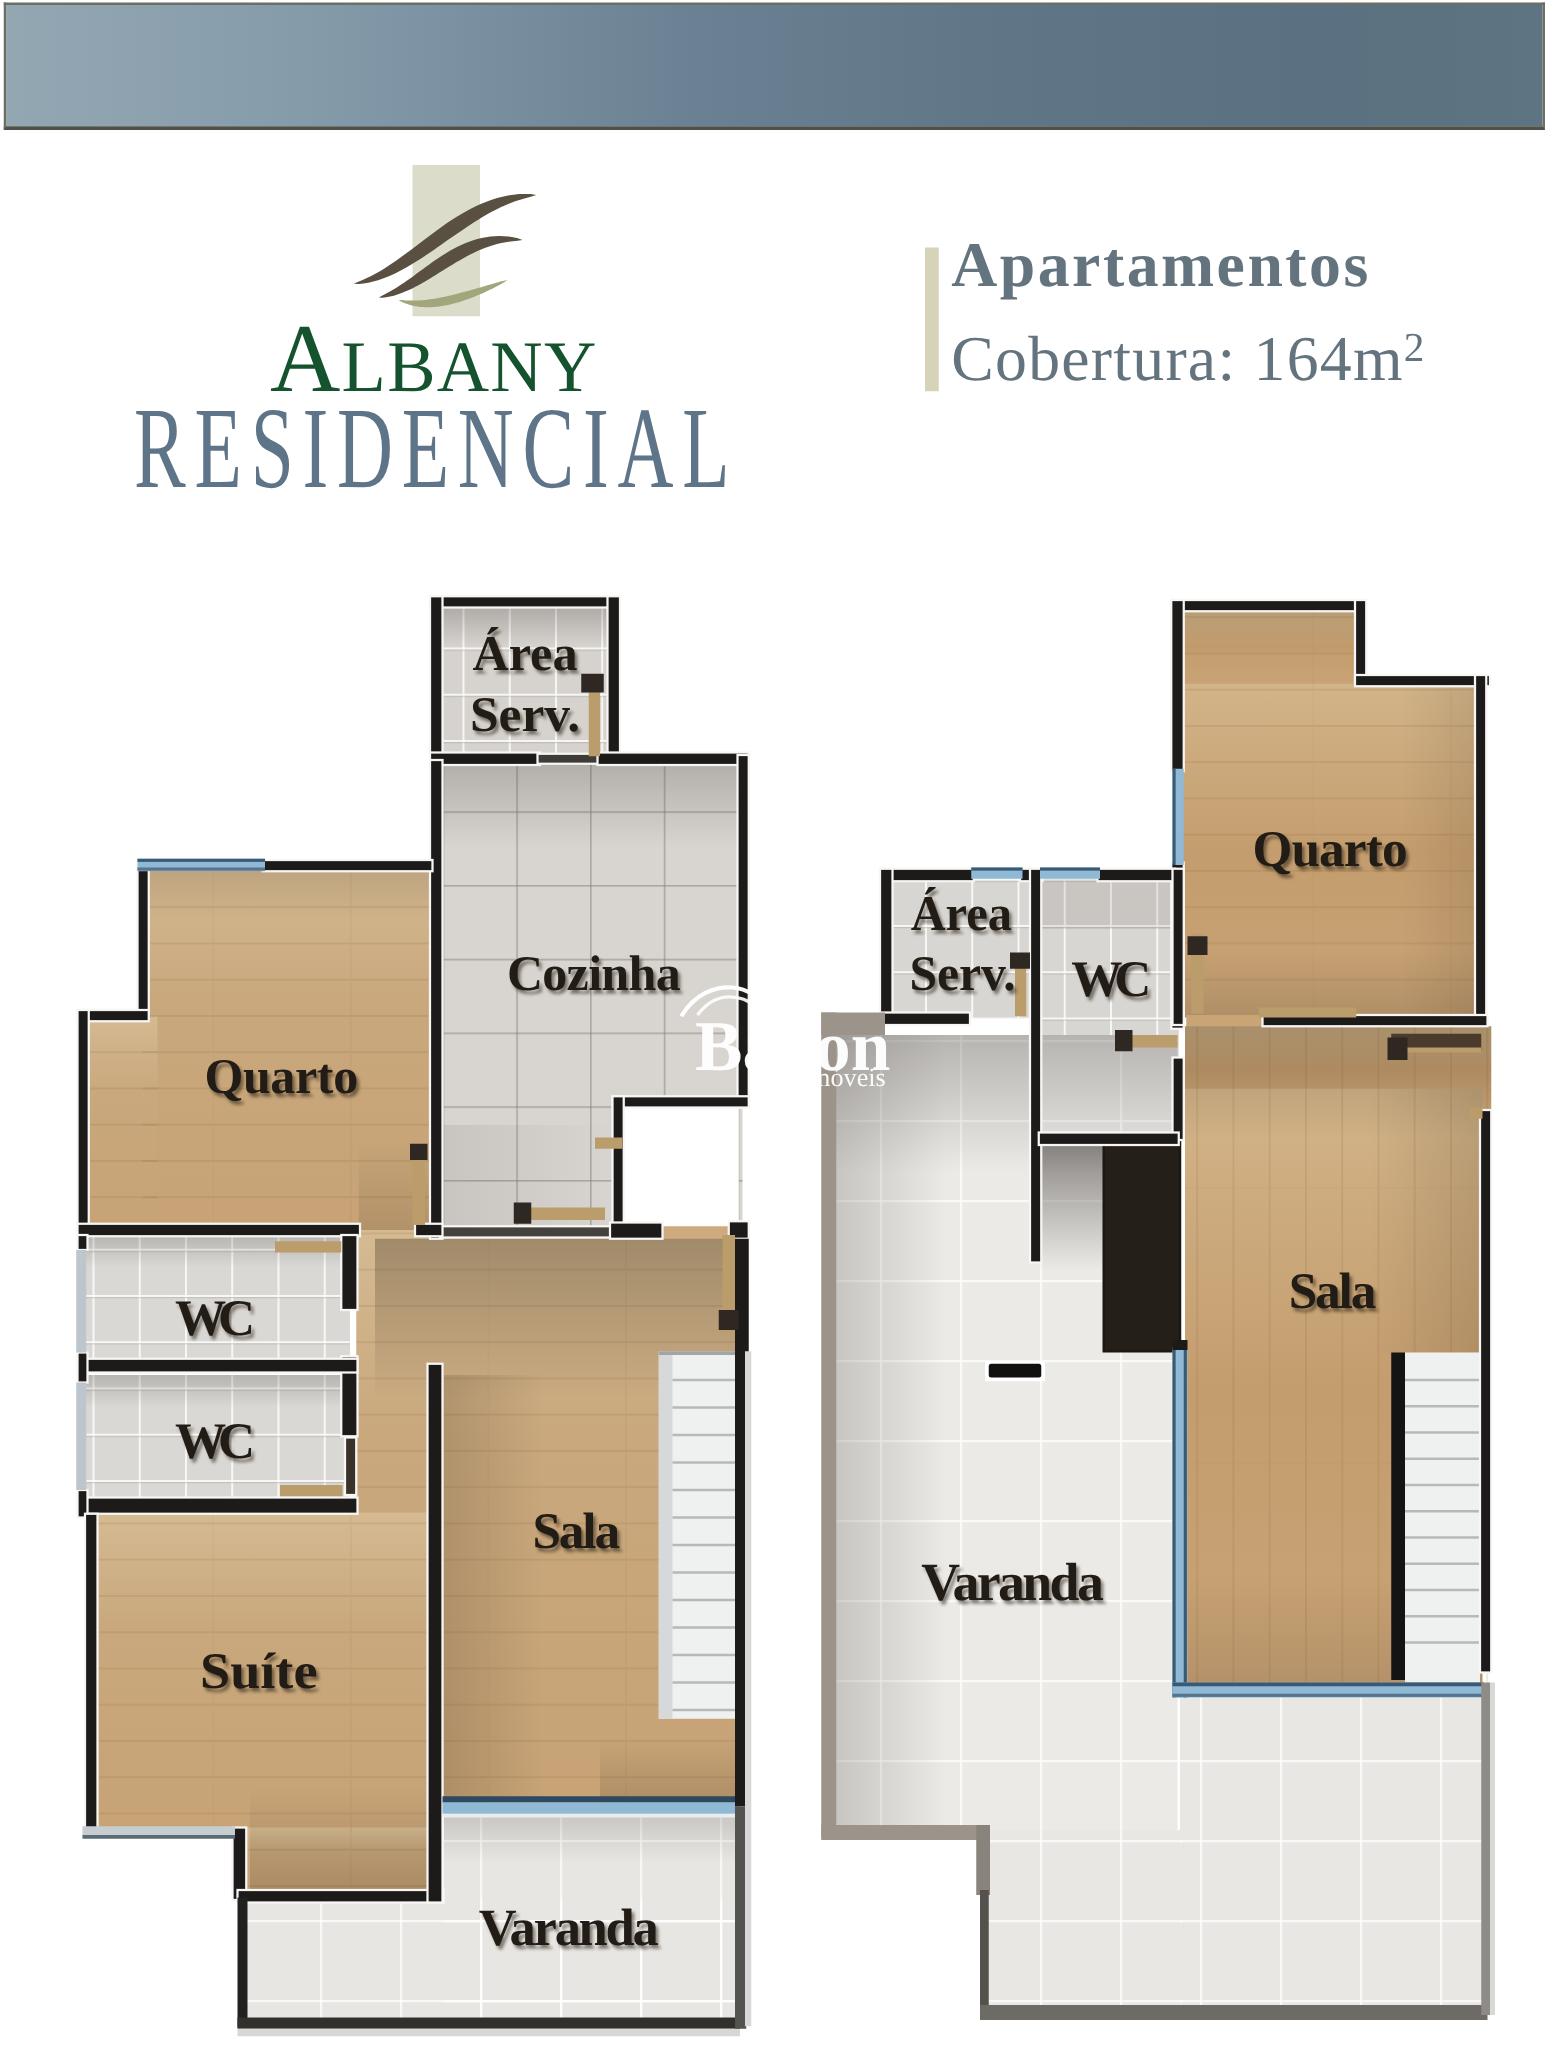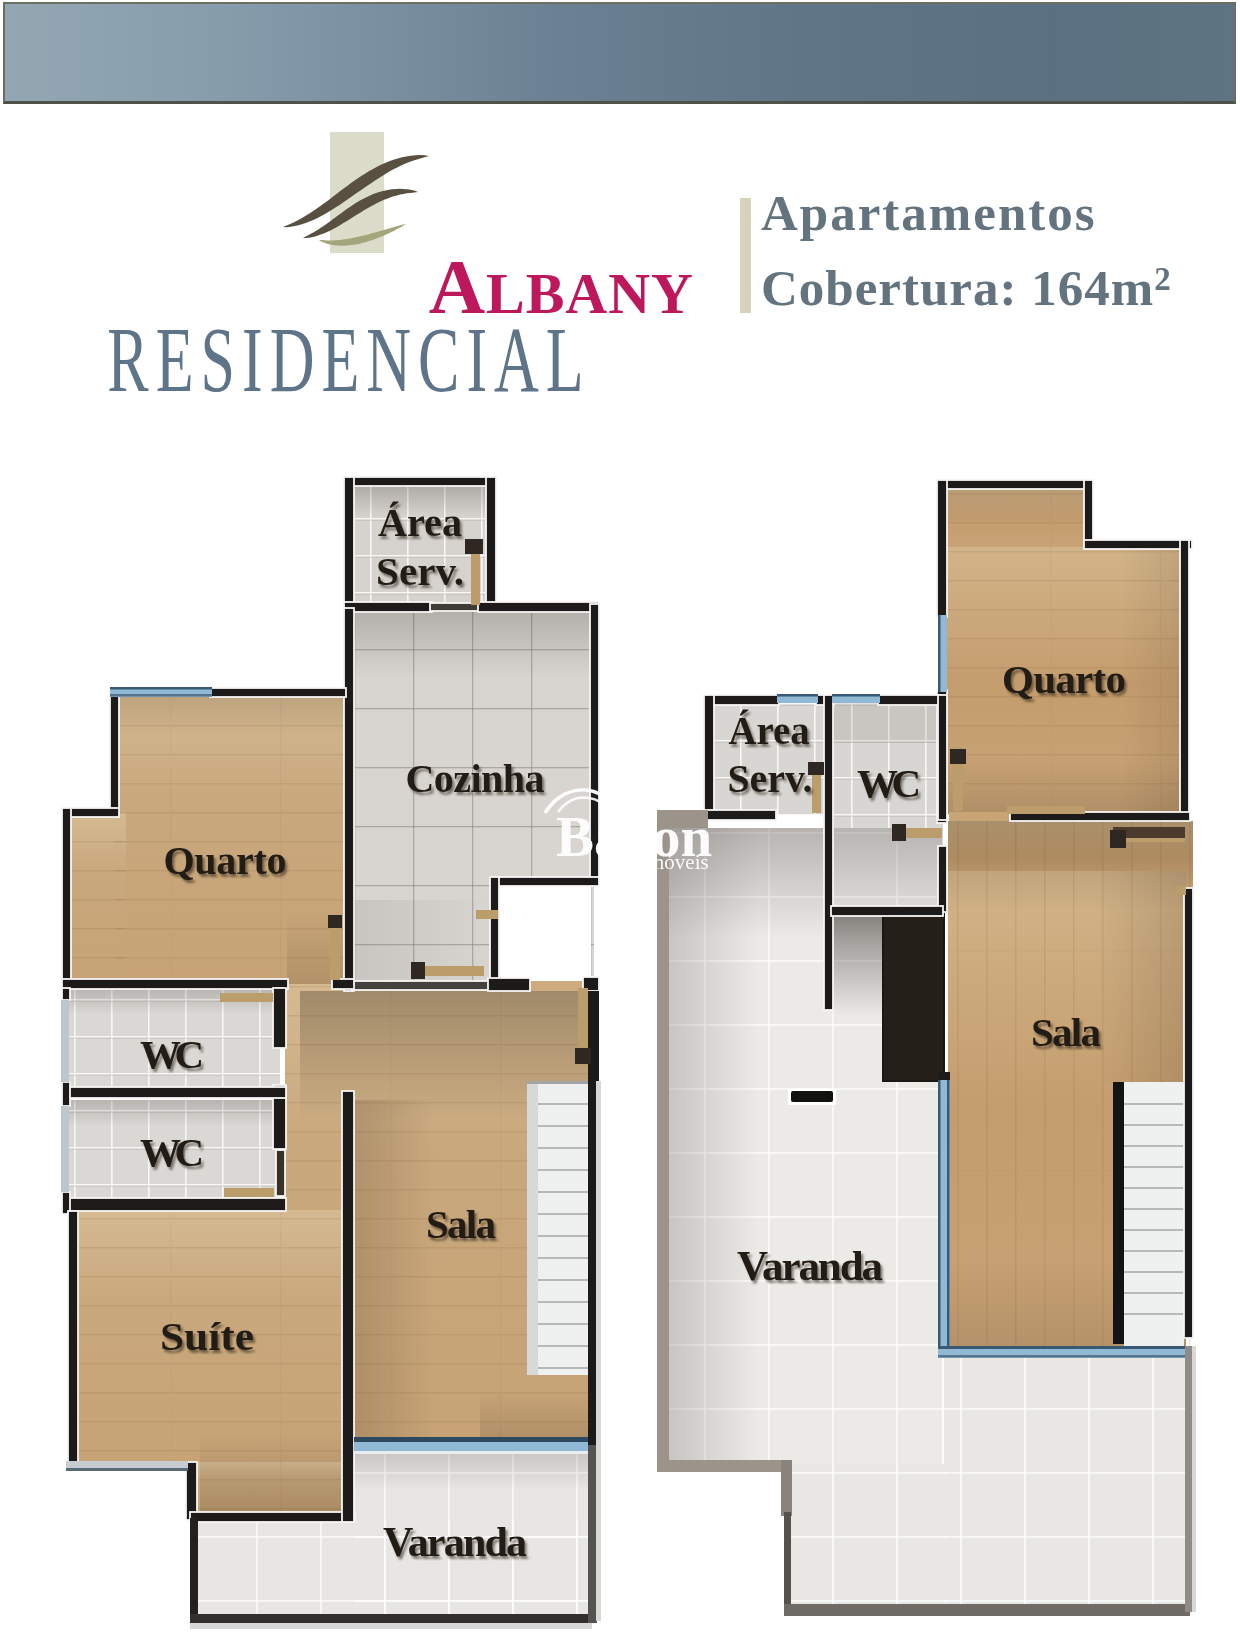--- a/index.html
+++ b/index.html
@@ -16,32 +16,32 @@
   border:2px solid #6a6e63;border-bottom:3px solid #4e5248;"></div>
 
 <div class="abs" style="left:330px;top:132px;width:54px;height:121px;background:#dcdccb;"></div>
 
 <svg class="abs" style="left:275px;top:140px;" width="165" height="115" viewBox="275 140 165 115">
   <path d="M283.0,227.0 L286.9,227.2 L290.9,226.8 L294.7,226.1 L298.6,225.2 L302.5,224.1 L306.3,222.8 L310.1,221.3 L313.9,219.7 L317.6,217.9 L321.3,216.0 L325.0,213.9 L328.7,211.8 L332.3,209.6 L335.9,207.3 L339.6,204.9 L343.1,202.5 L346.7,200.1 L350.3,197.6 L353.8,195.1 L357.3,192.6 L360.9,190.2 L364.4,187.7 L368.0,185.3 L371.5,182.9 L375.0,180.5 L378.6,178.2 L382.2,175.9 L385.7,173.7 L389.4,171.6 L393.0,169.6 L396.7,167.7 L400.5,165.8 L404.3,164.1 L408.1,162.5 L412.1,161.0 L416.2,159.7 L420.3,158.5 L424.6,157.3 L429.0,156.0 L429.0,156.0 L424.4,155.2 L419.9,155.1 L415.3,155.2 L410.8,155.7 L406.4,156.4 L402.0,157.3 L397.7,158.4 L393.4,159.8 L389.2,161.3 L385.1,163.0 L381.0,164.8 L377.0,166.8 L373.0,168.9 L369.2,171.1 L365.4,173.4 L361.6,175.8 L357.9,178.2 L354.3,180.8 L350.7,183.3 L347.2,185.9 L343.7,188.5 L340.2,191.1 L336.8,193.7 L333.4,196.3 L330.0,198.9 L326.7,201.4 L323.4,203.8 L320.1,206.2 L316.8,208.6 L313.5,210.8 L310.2,213.0 L306.9,215.1 L303.6,217.1 L300.3,219.0 L296.9,220.7 L293.5,222.4 L290.1,223.9 L286.6,225.4 L283.0,227.0 Z" fill="#595041"></path>
   <path d="M303.0,238.0 L306.0,238.1 L309.0,237.8 L312.0,237.2 L315.0,236.5 L317.9,235.6 L320.8,234.6 L323.7,233.4 L326.6,232.2 L329.5,230.9 L332.3,229.4 L335.1,227.9 L337.9,226.4 L340.7,224.8 L343.4,223.1 L346.2,221.4 L348.9,219.7 L351.6,218.0 L354.3,216.3 L357.1,214.6 L359.8,212.9 L362.5,211.3 L365.2,209.6 L368.0,208.1 L370.7,206.5 L373.5,205.0 L376.2,203.5 L379.1,202.1 L381.9,200.8 L384.8,199.6 L387.7,198.4 L390.7,197.3 L393.7,196.3 L396.9,195.4 L400.1,194.6 L403.4,193.9 L406.9,193.3 L410.4,192.9 L414.1,192.5 L418.0,192.0 L418.0,192.0 L414.3,190.6 L410.5,189.8 L406.8,189.2 L403.1,188.9 L399.5,188.8 L395.9,188.9 L392.3,189.2 L388.8,189.7 L385.3,190.4 L381.9,191.2 L378.6,192.2 L375.3,193.3 L372.1,194.5 L369.0,195.9 L365.9,197.4 L362.9,198.9 L359.9,200.6 L357.1,202.3 L354.2,204.1 L351.4,205.9 L348.7,207.7 L346.0,209.6 L343.4,211.5 L340.8,213.4 L338.2,215.3 L335.6,217.2 L333.1,219.0 L330.6,220.9 L328.1,222.7 L325.7,224.4 L323.2,226.2 L320.7,227.8 L318.3,229.4 L315.8,231.0 L313.3,232.4 L310.8,233.8 L308.2,235.2 L305.6,236.5 L303.0,238.0 Z" fill="#595041"></path>
   <path d="M319.0,240.0 L320.7,241.2 L322.5,242.0 L324.4,242.8 L326.3,243.4 L328.2,244.0 L330.2,244.5 L332.2,244.9 L334.3,245.2 L336.4,245.5 L338.5,245.6 L340.6,245.7 L342.8,245.7 L344.9,245.7 L347.1,245.5 L349.4,245.3 L351.6,245.1 L353.8,244.8 L356.1,244.4 L358.4,243.9 L360.7,243.4 L363.0,242.8 L365.3,242.2 L367.6,241.5 L369.9,240.8 L372.3,240.0 L374.6,239.2 L377.0,238.3 L379.4,237.3 L381.8,236.4 L384.1,235.4 L386.6,234.3 L389.0,233.2 L391.4,232.0 L393.8,230.9 L396.3,229.6 L398.7,228.3 L401.2,227.0 L403.6,225.6 L406.0,224.0 L406.0,224.0 L403.2,224.5 L400.4,225.2 L397.8,226.0 L395.1,226.7 L392.5,227.5 L389.9,228.2 L387.4,229.0 L384.9,229.7 L382.4,230.4 L379.9,231.1 L377.5,231.8 L375.1,232.5 L372.7,233.1 L370.4,233.8 L368.0,234.4 L365.8,235.0 L363.5,235.5 L361.3,236.1 L359.1,236.6 L356.9,237.1 L354.8,237.5 L352.6,238.0 L350.5,238.4 L348.5,238.7 L346.4,239.1 L344.4,239.4 L342.4,239.6 L340.4,239.9 L338.4,240.1 L336.5,240.2 L334.5,240.3 L332.6,240.4 L330.7,240.4 L328.7,240.4 L326.8,240.4 L324.9,240.3 L323.0,240.1 L321.0,240.0 L319.0,240.0 Z" fill="#a3a57b"></path>
 </svg>
 
-<div class="abs" style="left:0px;top:242px;width:694px;text-align:right;color:#be185d;
-  font-weight:bold;font-size:58px;letter-spacing:1px;">
+<div class="abs" style="left:0px;top:242px;width:694px;text-align:center;color:#14532d;
+  font-weight:normal;font-size:58px;letter-spacing:1px;">
   <span style="font-size:78px;">A</span>LBANY</div>
 
 <div class="abs" style="left:0px;top:307px;width:698px;text-align:center;color:#5e7488;
   font-size:62px;letter-spacing:7px;transform:scaleY(1.5);transform-origin:50% 0;">RESIDENCIAL</div>
 
 <div class="abs" style="left:740px;top:198px;width:11px;height:115px;background:#d7d3b9;"></div>
 
 <div class="abs" style="left:761px;top:184px;color:#64747f;font-weight:bold;font-size:51px;letter-spacing:2px;">Apartamentos</div>
 
-<div class="abs" style="left:761px;top:259px;color:#64747f;font-weight:bold;font-size:51px;letter-spacing:1px;">Cobertura: 164m<span style="font-size:33px;vertical-align:15px;letter-spacing:0;">2</span></div>
+<div class="abs" style="left:761px;top:259px;color:#64747f;font-weight:normal;font-size:51px;letter-spacing:1px;">Cobertura: 164m<span style="font-size:33px;vertical-align:15px;letter-spacing:0;">2</span></div>
 
 <svg class="abs" style="left:0;top:0;" width="1240" height="1650" viewBox="0 0 1240 1650">
 <defs>
   <linearGradient id="woodL" x1="0" y1="0" x2="0" y2="1">
     <stop offset="0" stop-color="#d5ba92"></stop>
     <stop offset="0.35" stop-color="#c9a87d"></stop>
     <stop offset="1" stop-color="#c7a376"></stop>
   </linearGradient>
   <linearGradient id="woodR" x1="0" y1="0" x2="0" y2="1">
     <stop offset="0" stop-color="#d2b489"></stop>

